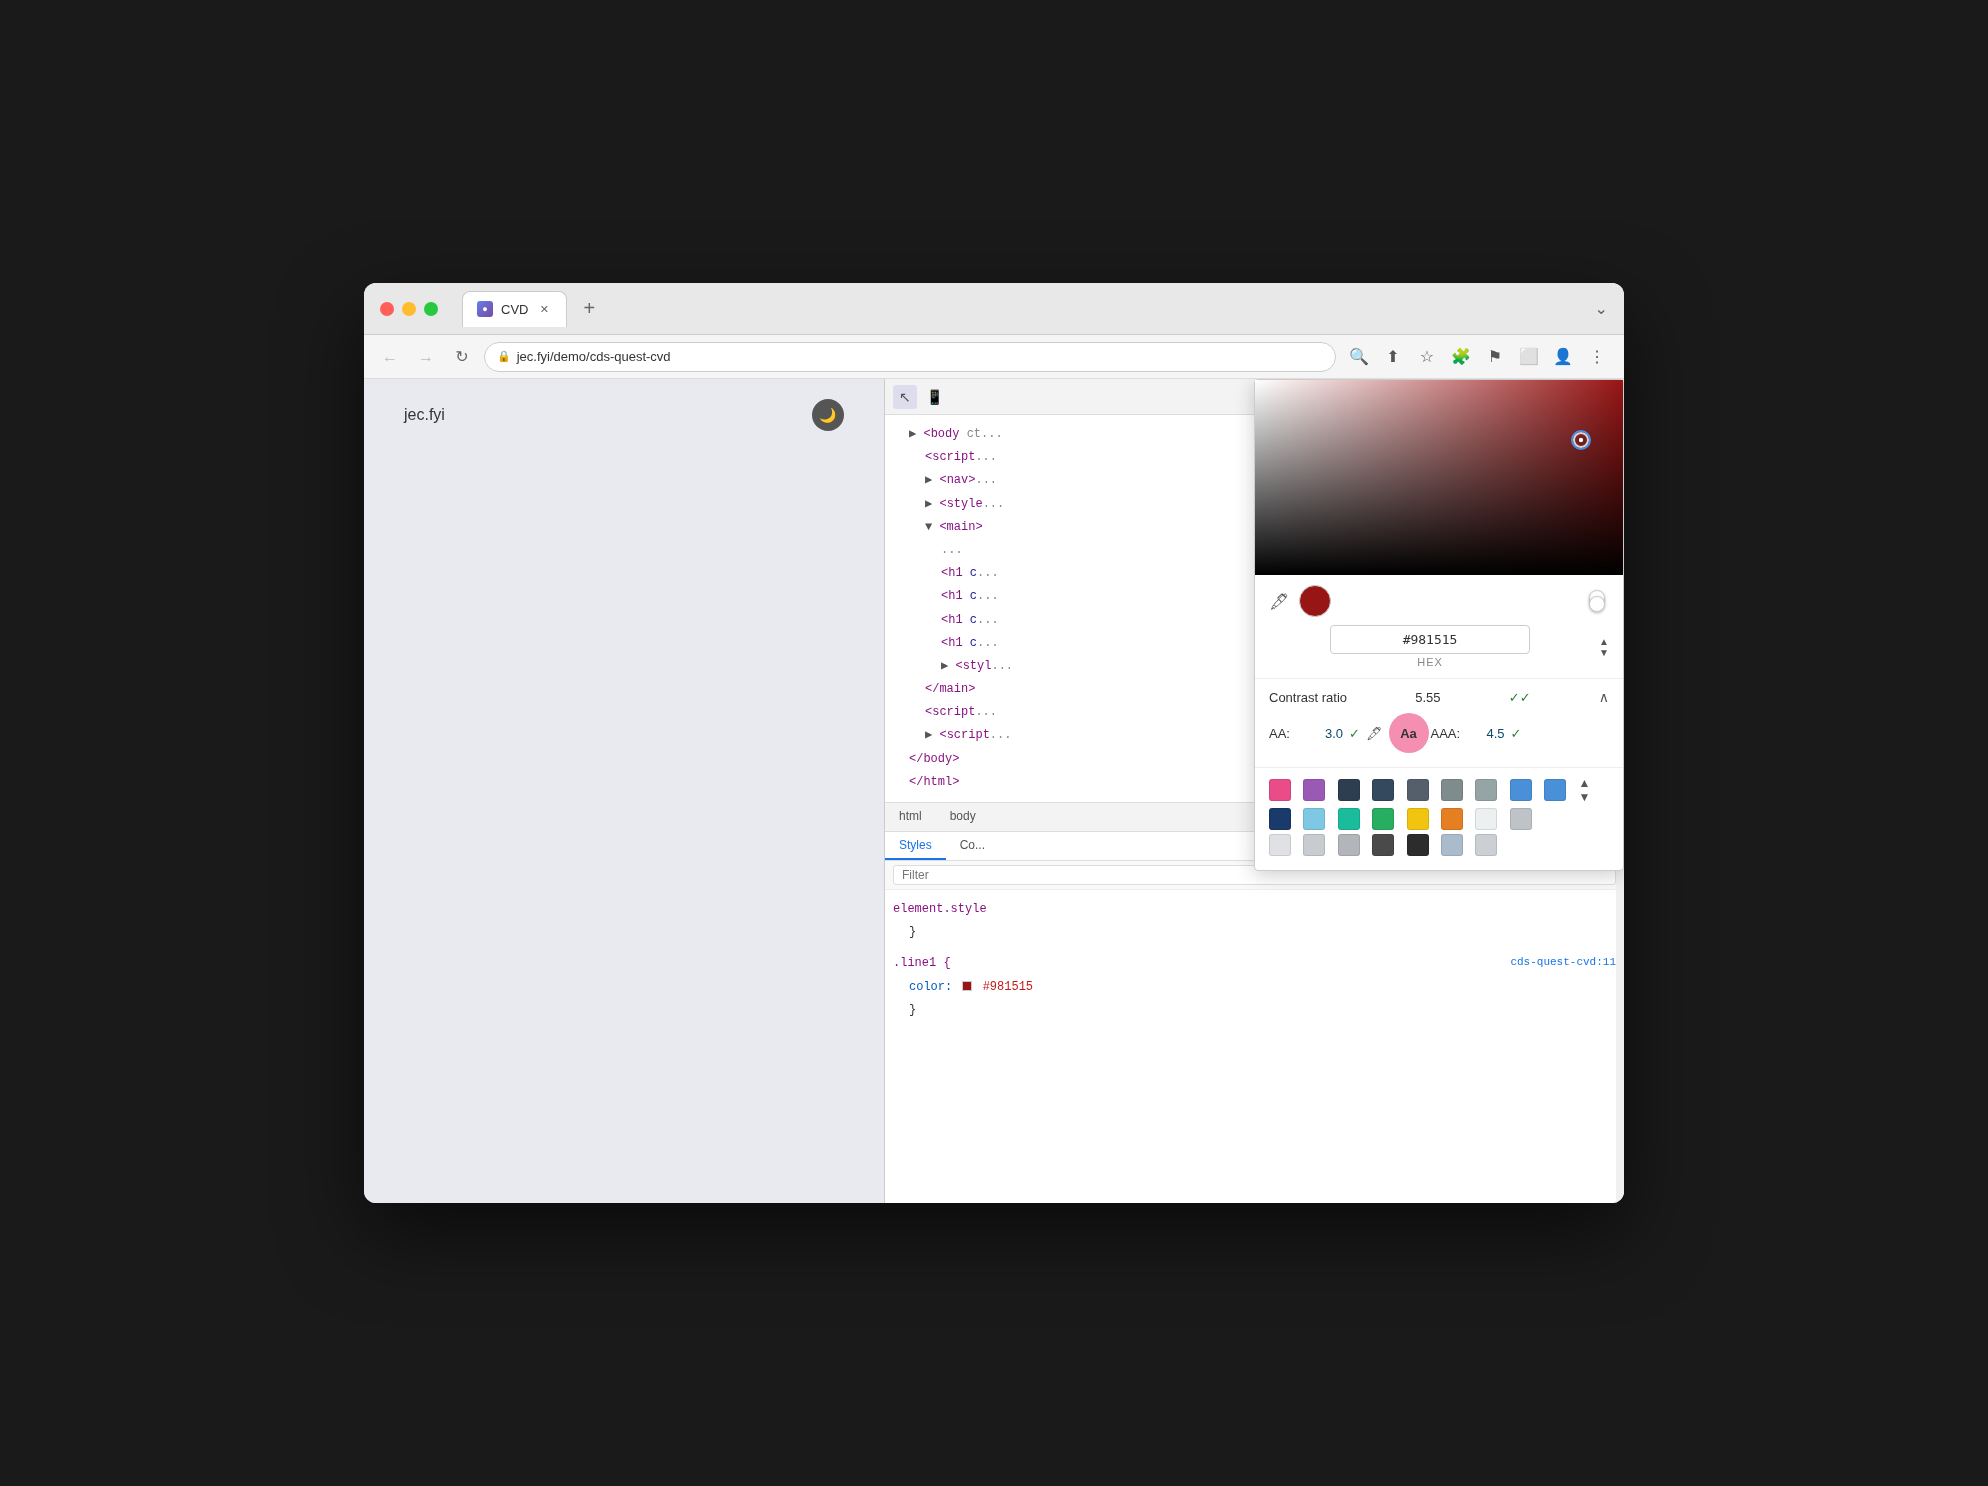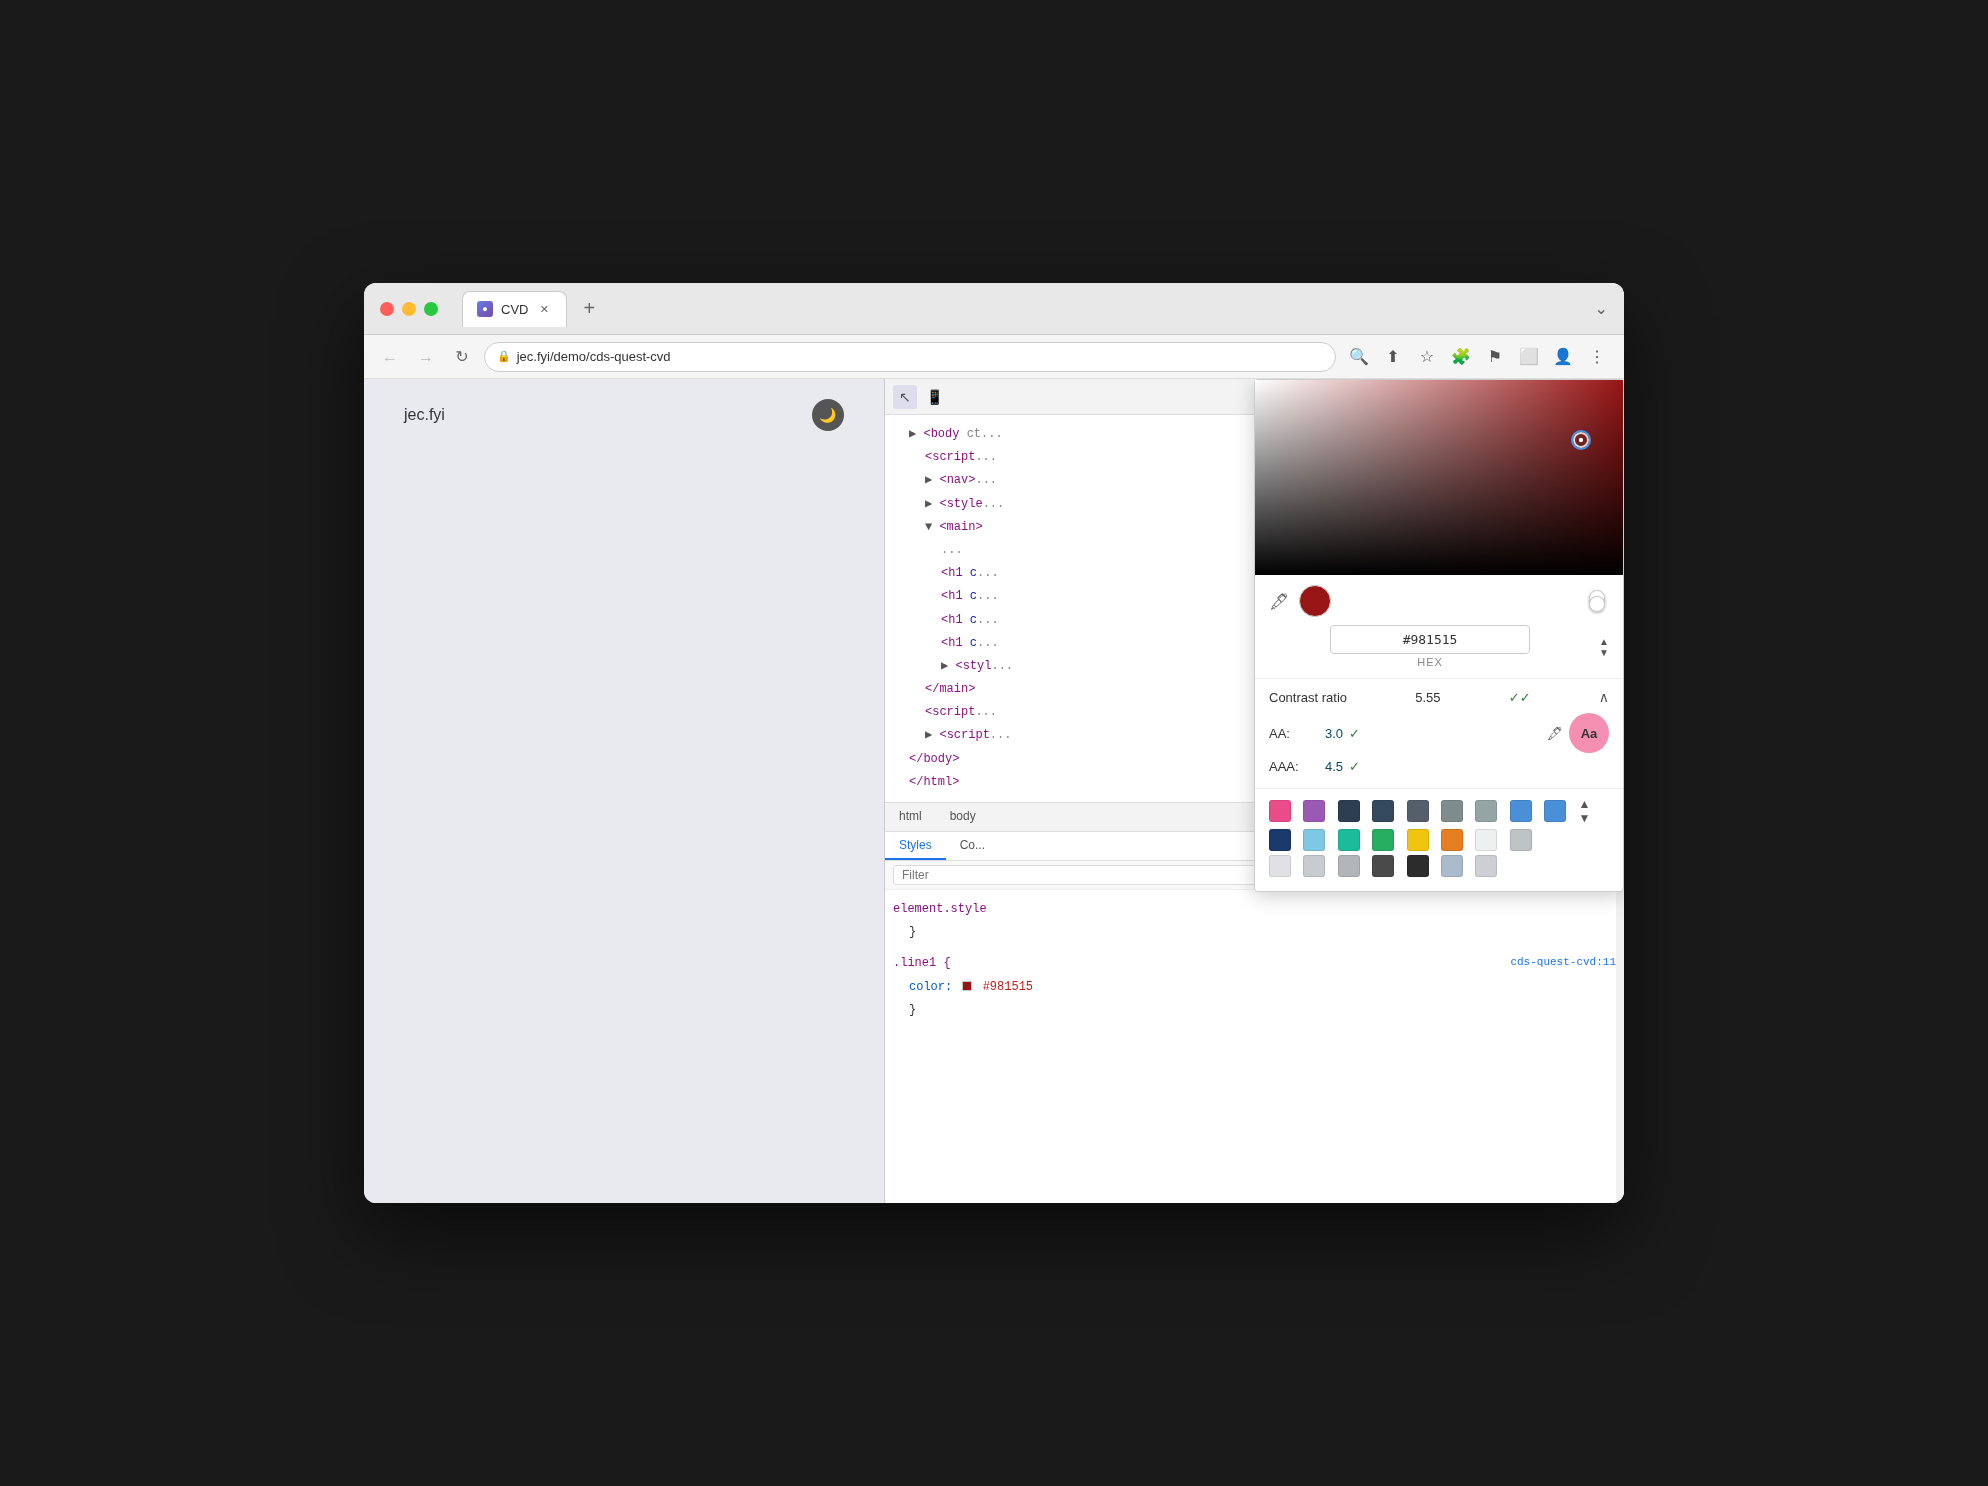--- a/index.html
+++ b/index.html
@@ -602,21 +602,20 @@
     }
     .devtools-bottom-btn {
       background: none;
       border: none;
       font-size: 13px;
       color: #555;
       cursor: pointer;
     }
     .cp-aa-aaa-rows {
       display: flex;
-      flex-direction: column;
       gap: 2px;
     }
   </style>
 </head>
 <body>
 
 <div class="mac-window">
 
   <div class="title-bar">
     <div class="traffic-lights">

